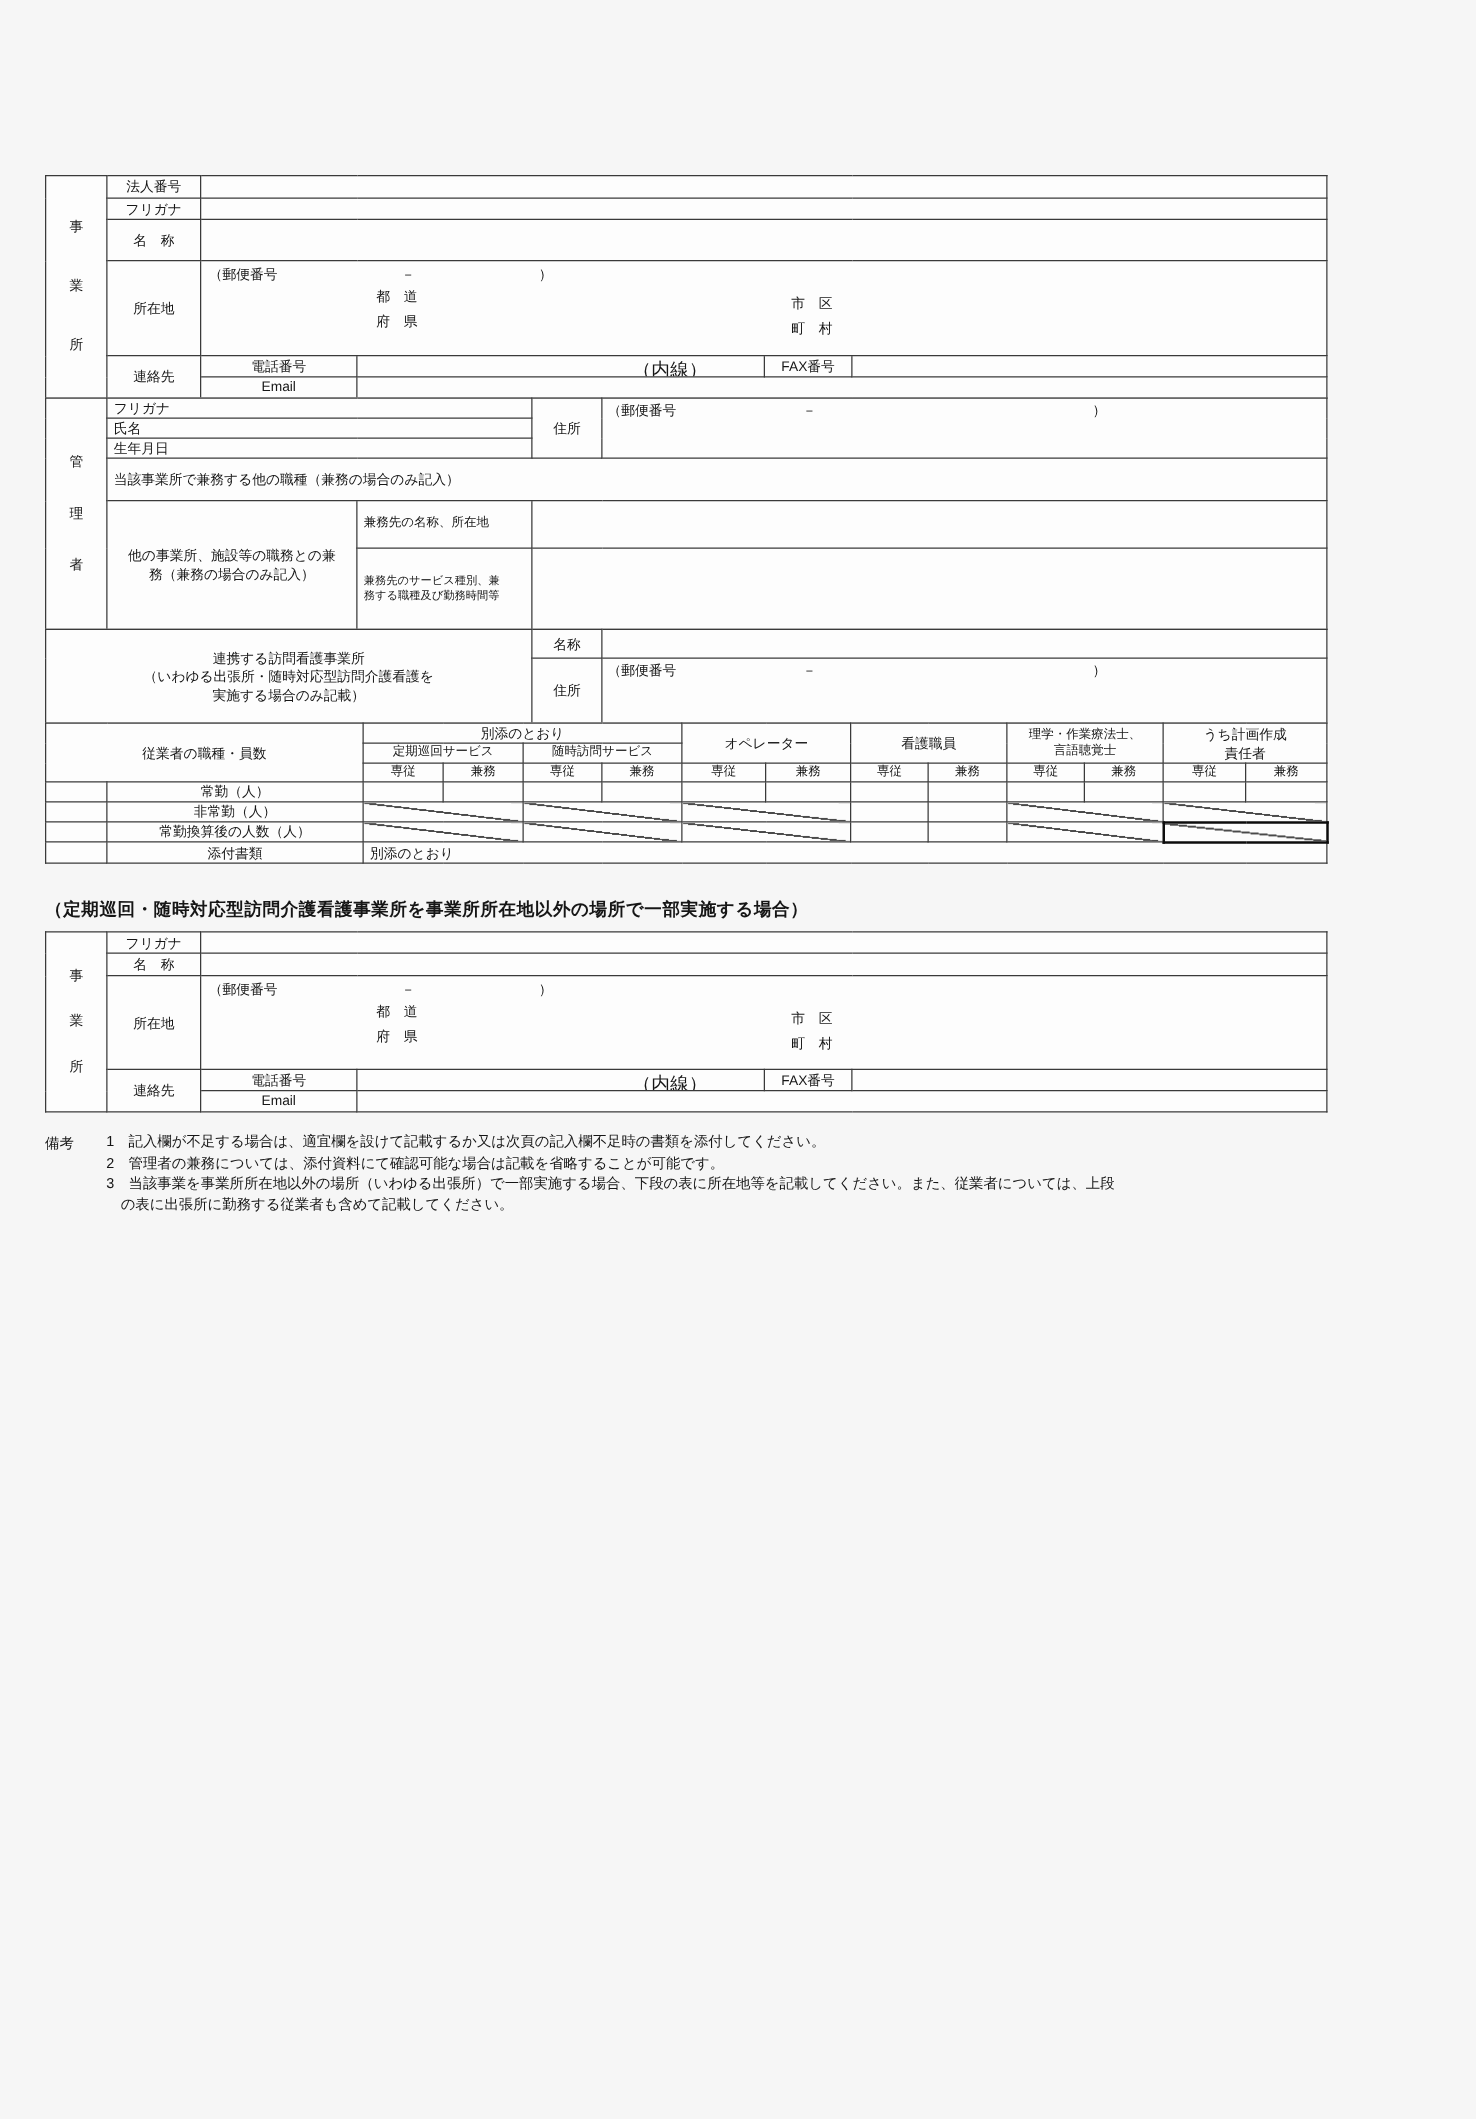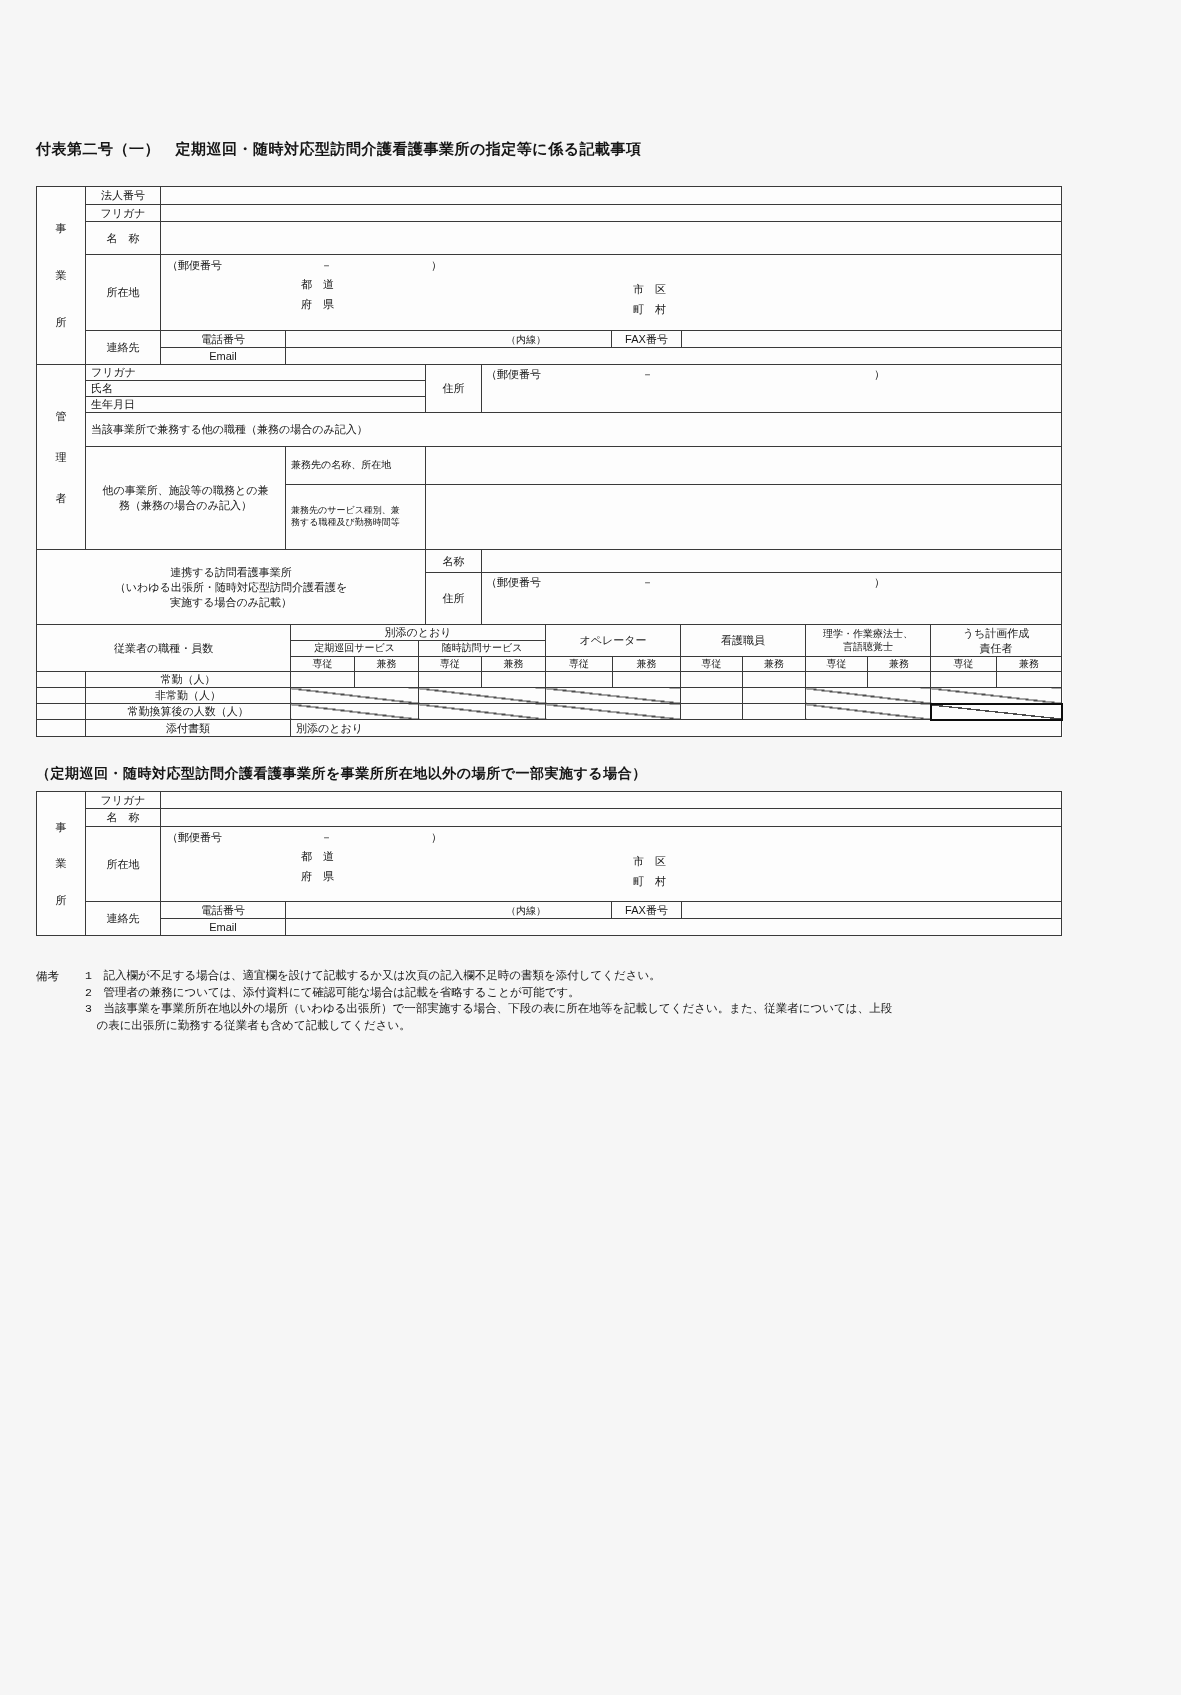--- a/index.html
+++ b/index.html
@@ -31,46 +31,45 @@
   .pa-open { left:6px;  top:3px; }
   .pa-dash { left:160px; top:3px; }
   .pa-close{ left:270px; top:3px; }
   .pa-pref { left:140px; top:19px; line-height:20px; }
   .pa-city { left:472px; top:24px; line-height:20px; }
   .pb-open { left:4px;  top:2px; }
   .pb-dash { left:160px; top:2px; }
   .pb-close{ left:392px; top:2px; }
 
   .phone { position:relative; padding:0 !important; }
-  .phone .ext { position:absolute; left:220px; top:2px; font-size:10px; }
+  .phone .ext { position:absolute; left:220px; top:2px; font-size:15px; }
 
   .graybar {
     width:1025px; height:17px; border:1px solid #3a3a3a; background:#c6c6c6;
     font-size:11px; font-weight:bold; padding:1px 5px; margin-top:-1px;
   }
 
   .diag {
     background-image:linear-gradient(to top right,
       transparent calc(50% - 0.7px), #4a4a4a calc(50% - 0.7px),
       #4a4a4a calc(50% + 0.7px), transparent calc(50% + 0.7px));
   }
   .thick { border:2px solid #0d0d0d !important; }
 
-  .notes { display:flex; margin-top:32px; width:1025px;font-family:Liberation Mono, monospace; }
+  .notes { display:flex; margin-top:16px; width:1025px; }
   .notes-label { width:49px; font-size:11.5px; padding-top:1px; }
   .notes-items { flex:1; }
   .note { font-size:11.5px; line-height:1.45; white-space:pre-line; }
 </style>
 </head>
 <body>
 
 <div class="sheet">
 <div class="content">
 
-  <div class="title">付表第二号（一）　定期巡回・随時対応型訪問介護看護事業所の指定等に係る記載事項</div>
 
   <table class="frm">
     <colgroup>
       <col style="width:49px">
           <col style="width:75px">
           <col style="width:125px">
       <col style="width:326px">
           <col style="width:70px">
           <col style="width:380px">
     </colgroup>

